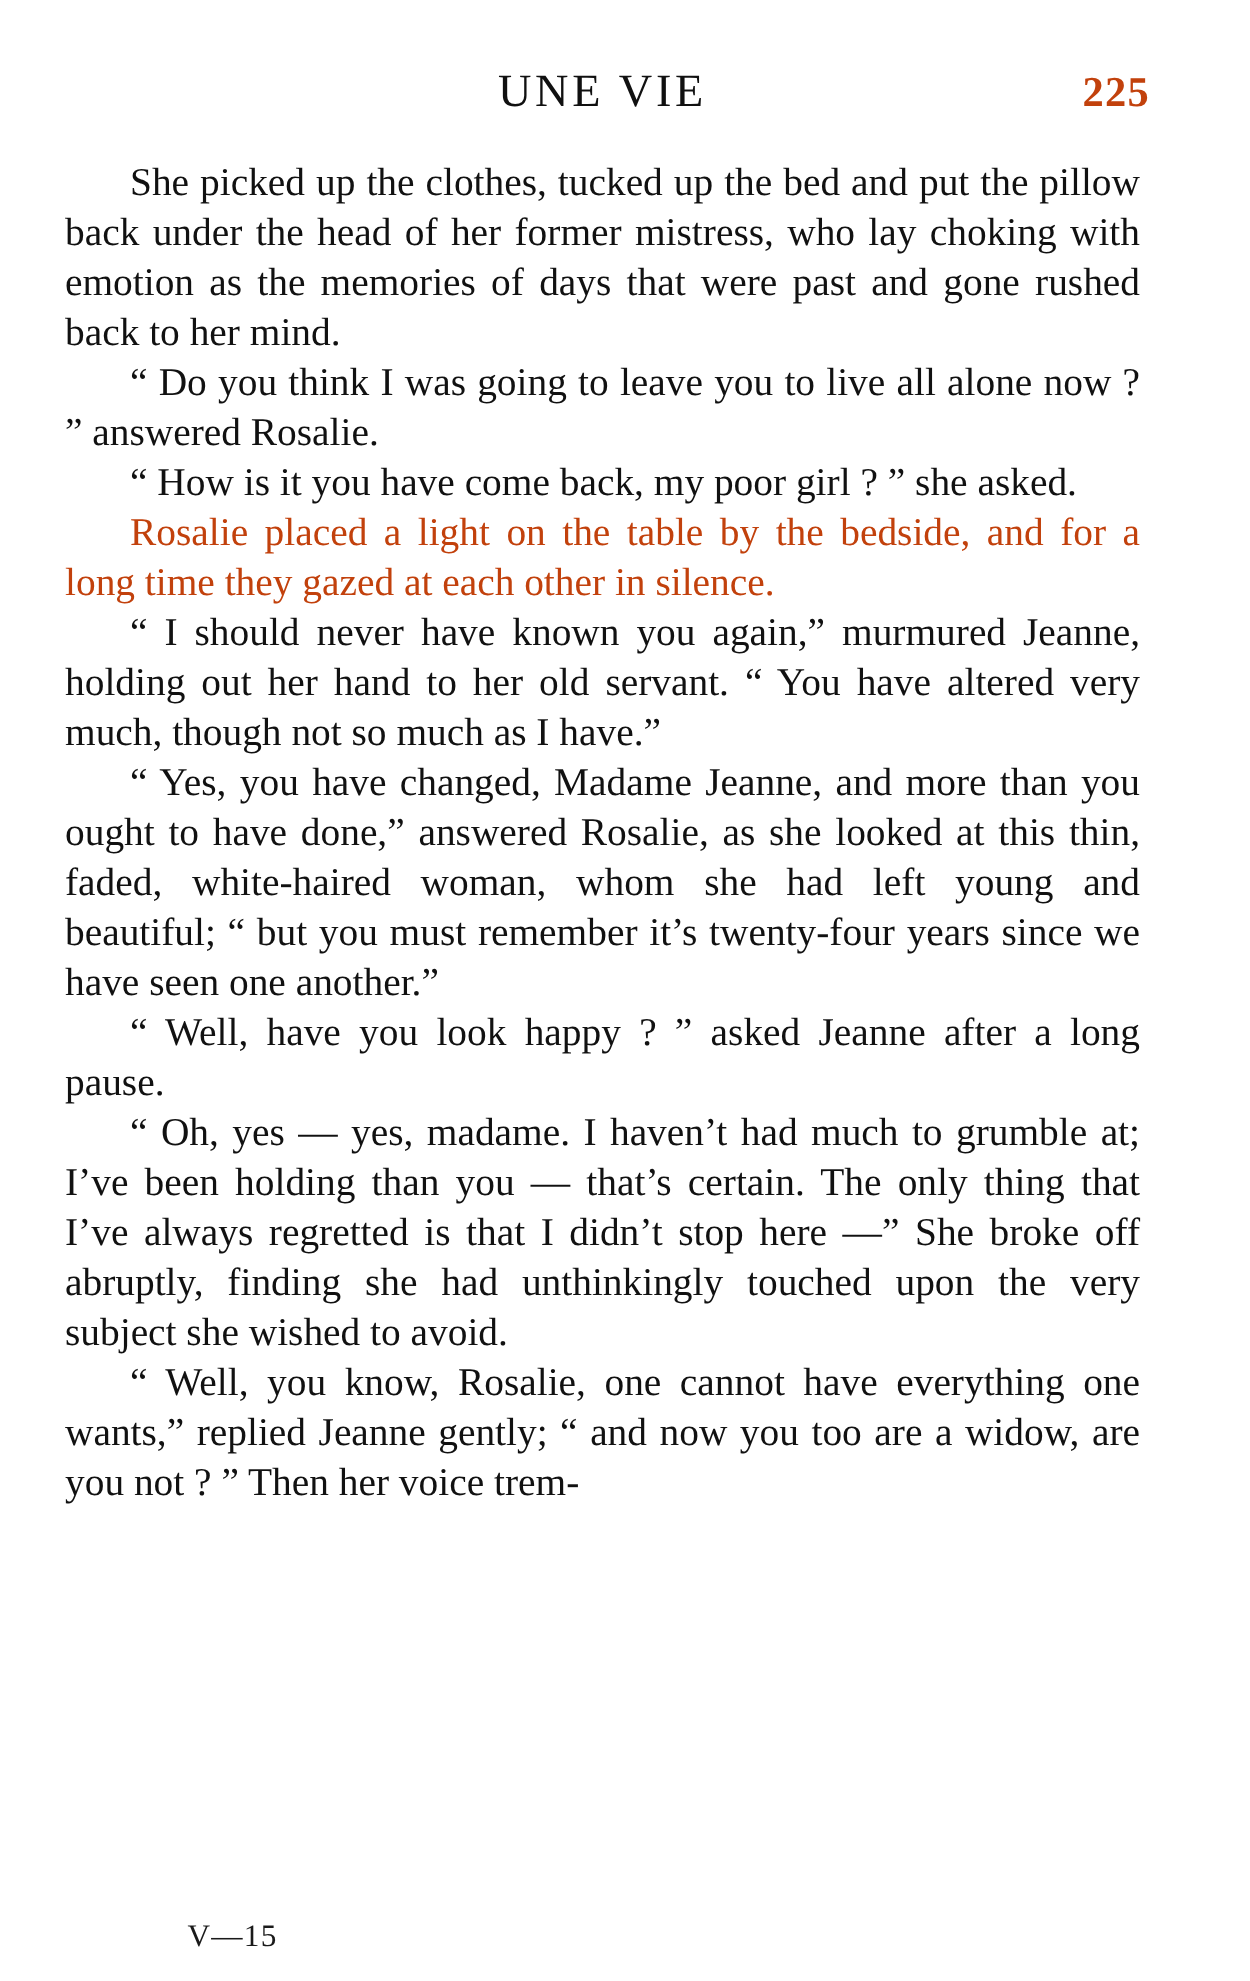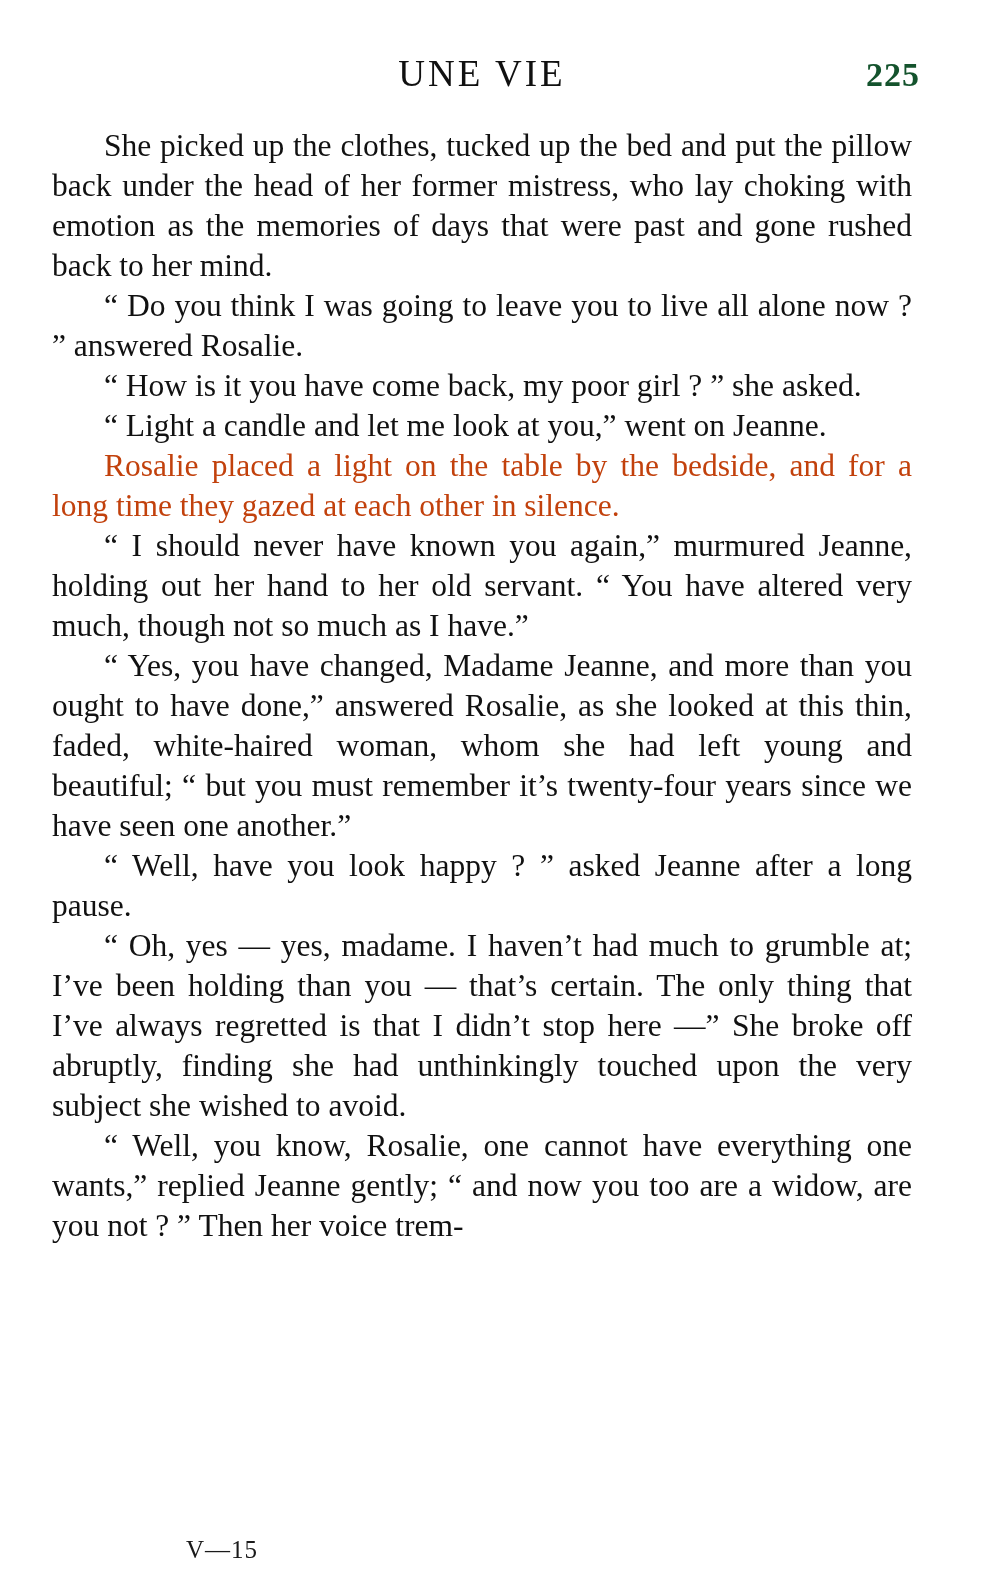--- a/index.html
+++ b/index.html
@@ -40,21 +40,21 @@
     font-weight: 400;
     color: #101010;
   }
   .folio {
     position: absolute;
     right: -8px;
     top: 4px;
     font-size: 34px;
     font-weight: 700;
     letter-spacing: 1px;
-    color: #14532d;
+    color: #c2410c;
   }
   .body-text {
     position: absolute;
     left: 52px;
     top: 126px;
     width: 860px;
     font-size: 31.5px;
     line-height: 40px;
     text-align: justify;
     text-justify: inter-word;
@@ -68,42 +68,40 @@
   .body-text p.first {
     text-indent: 52px;
   }
   .catchword {
     position: absolute;
     left: 150px;
     top: 1536px;
     font-size: 25px;
     letter-spacing: 1px;
     color: #1a1a1a;
-    margin-left: 36px;
   }
   
   .faded-line {
     color: #c2410c;
   }
 </style>
 </head>
 <body>
 
 <div class="page">
 
   <div class="header">
     <div class="running-title">UNE VIE</div>
     <div class="folio">225</div>
   </div>
 
   <div class="body-text">
     <p class="first">She picked up the clothes, tucked up the bed and put the pillow back under the head of her former mistress, who lay choking with emotion as the memories of days that were past and gone rushed back to her mind.</p>
     <p>“ Do you think I was going to leave you to live all alone now ? ” answered Rosalie.</p>
     <p>“ How is it you have come back, my poor girl ? ” she asked.</p>
-    <p>“ Light a candle and let me look at you,” went on Jeanne.</p>
     <p class="faded-line">Rosalie placed a light on the table by the bedside, and for a long time they gazed at each other in silence.</p>
     <p>“ I should never have known you again,” murmured Jeanne, holding out her hand to her old servant. “ You have altered very much, though not so much as I have.”</p>
     <p>“ Yes, you have changed, Madame Jeanne, and more than you ought to have done,” answered Rosalie, as she looked at this thin, faded, white-haired woman, whom she had left young and beautiful; “ but you must remember it’s twenty-four years since we have seen one another.”</p>
     <p>“ Well, have you look happy ? ” asked Jeanne after a long pause.</p>
     <p>“ Oh, yes — yes, madame.   I haven’t had much to grumble at; I’ve been holding than you — that’s certain.   The only thing that I’ve always regretted is that I didn’t stop here —”   She broke off abruptly, finding she had unthinkingly touched upon the very subject she wished to avoid.</p>
     <p>“ Well, you know, Rosalie, one cannot have everything one wants,” replied Jeanne gently; “ and now you too are a widow, are you not ? ”   Then her voice trem-</p>
   </div>
 
   <div class="catchword">V—15</div>
 

